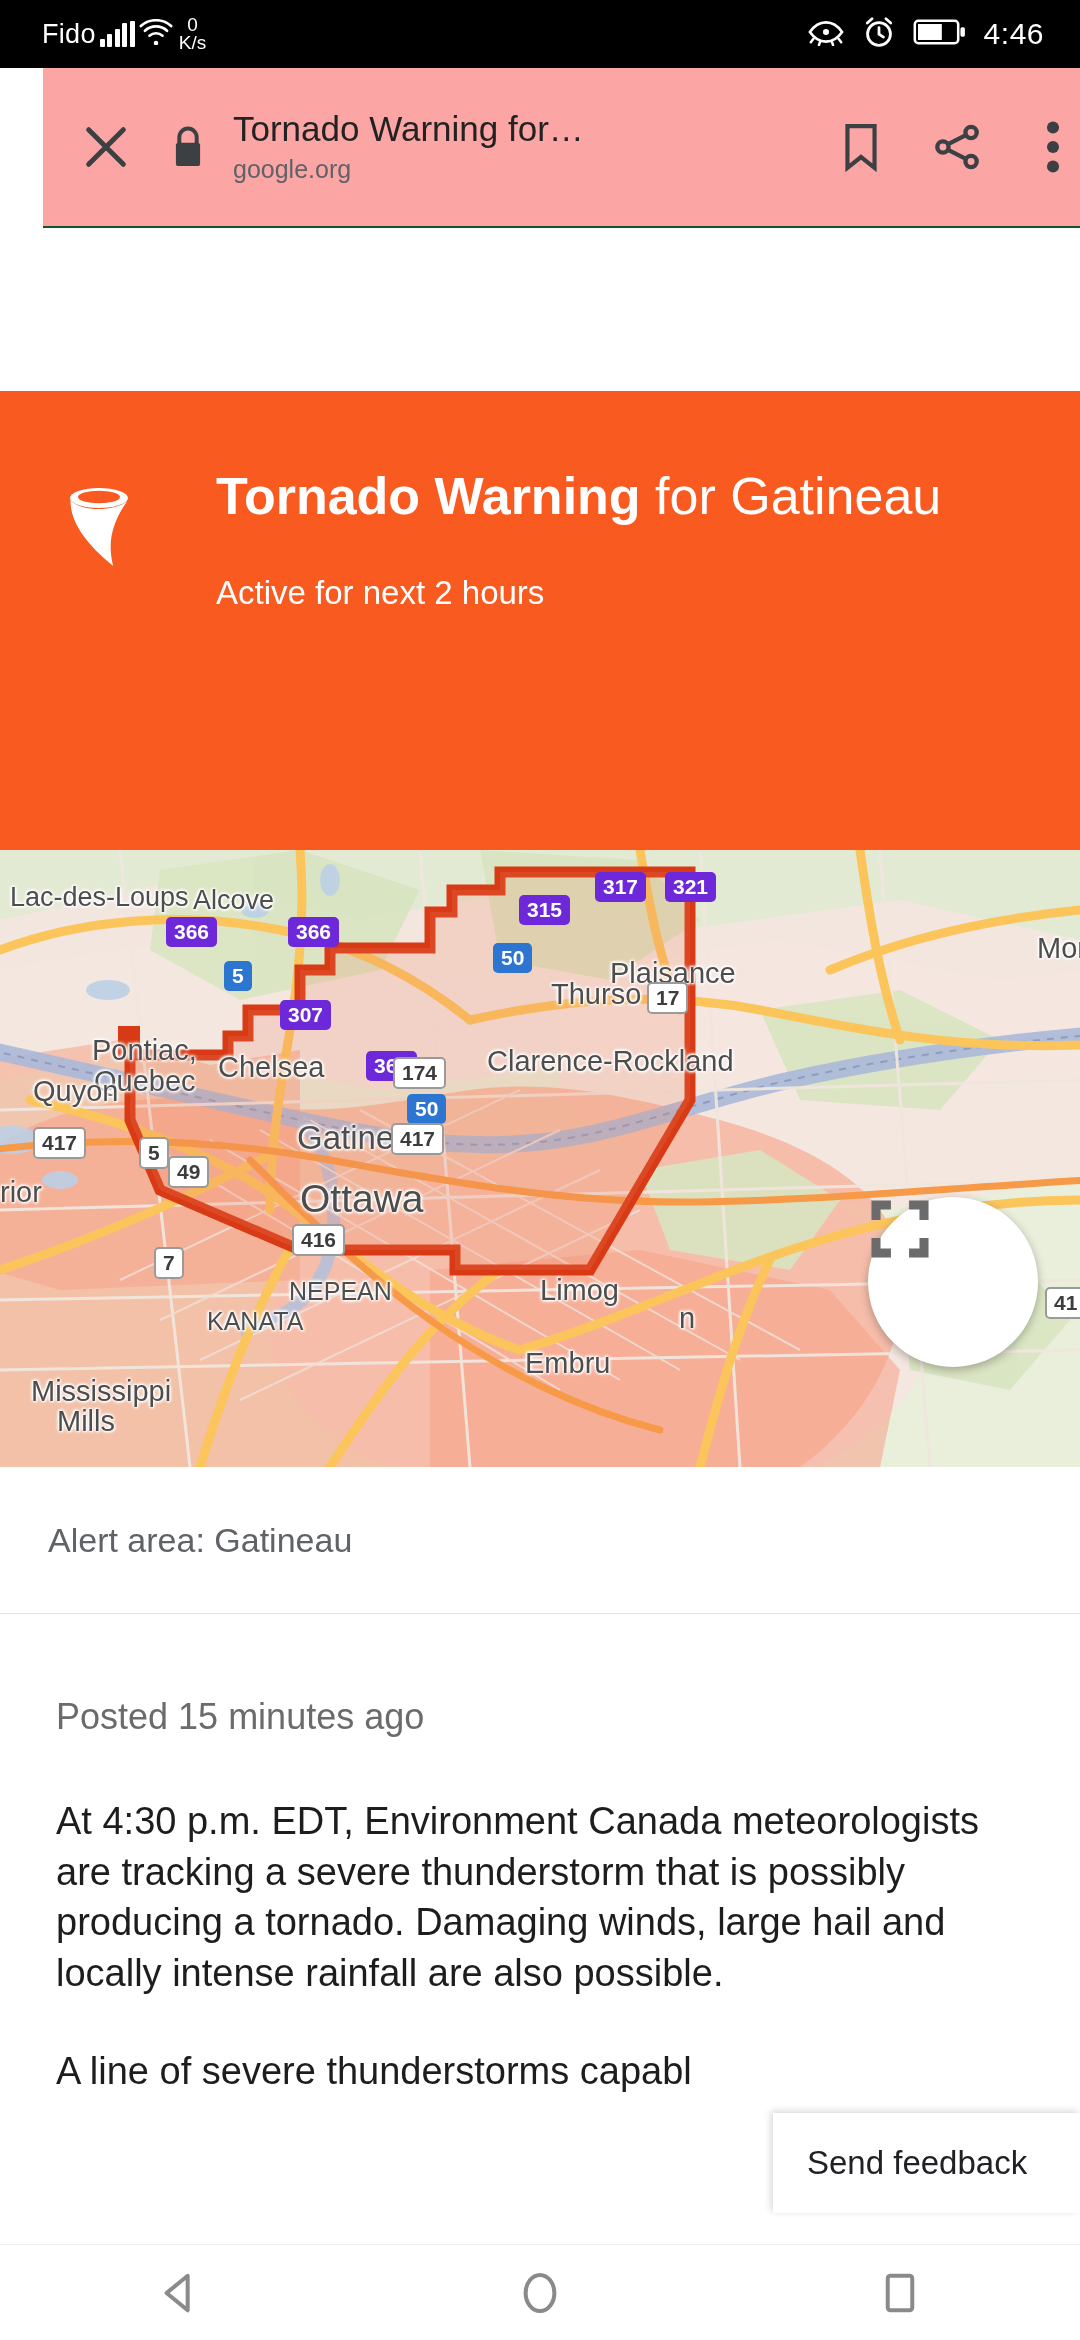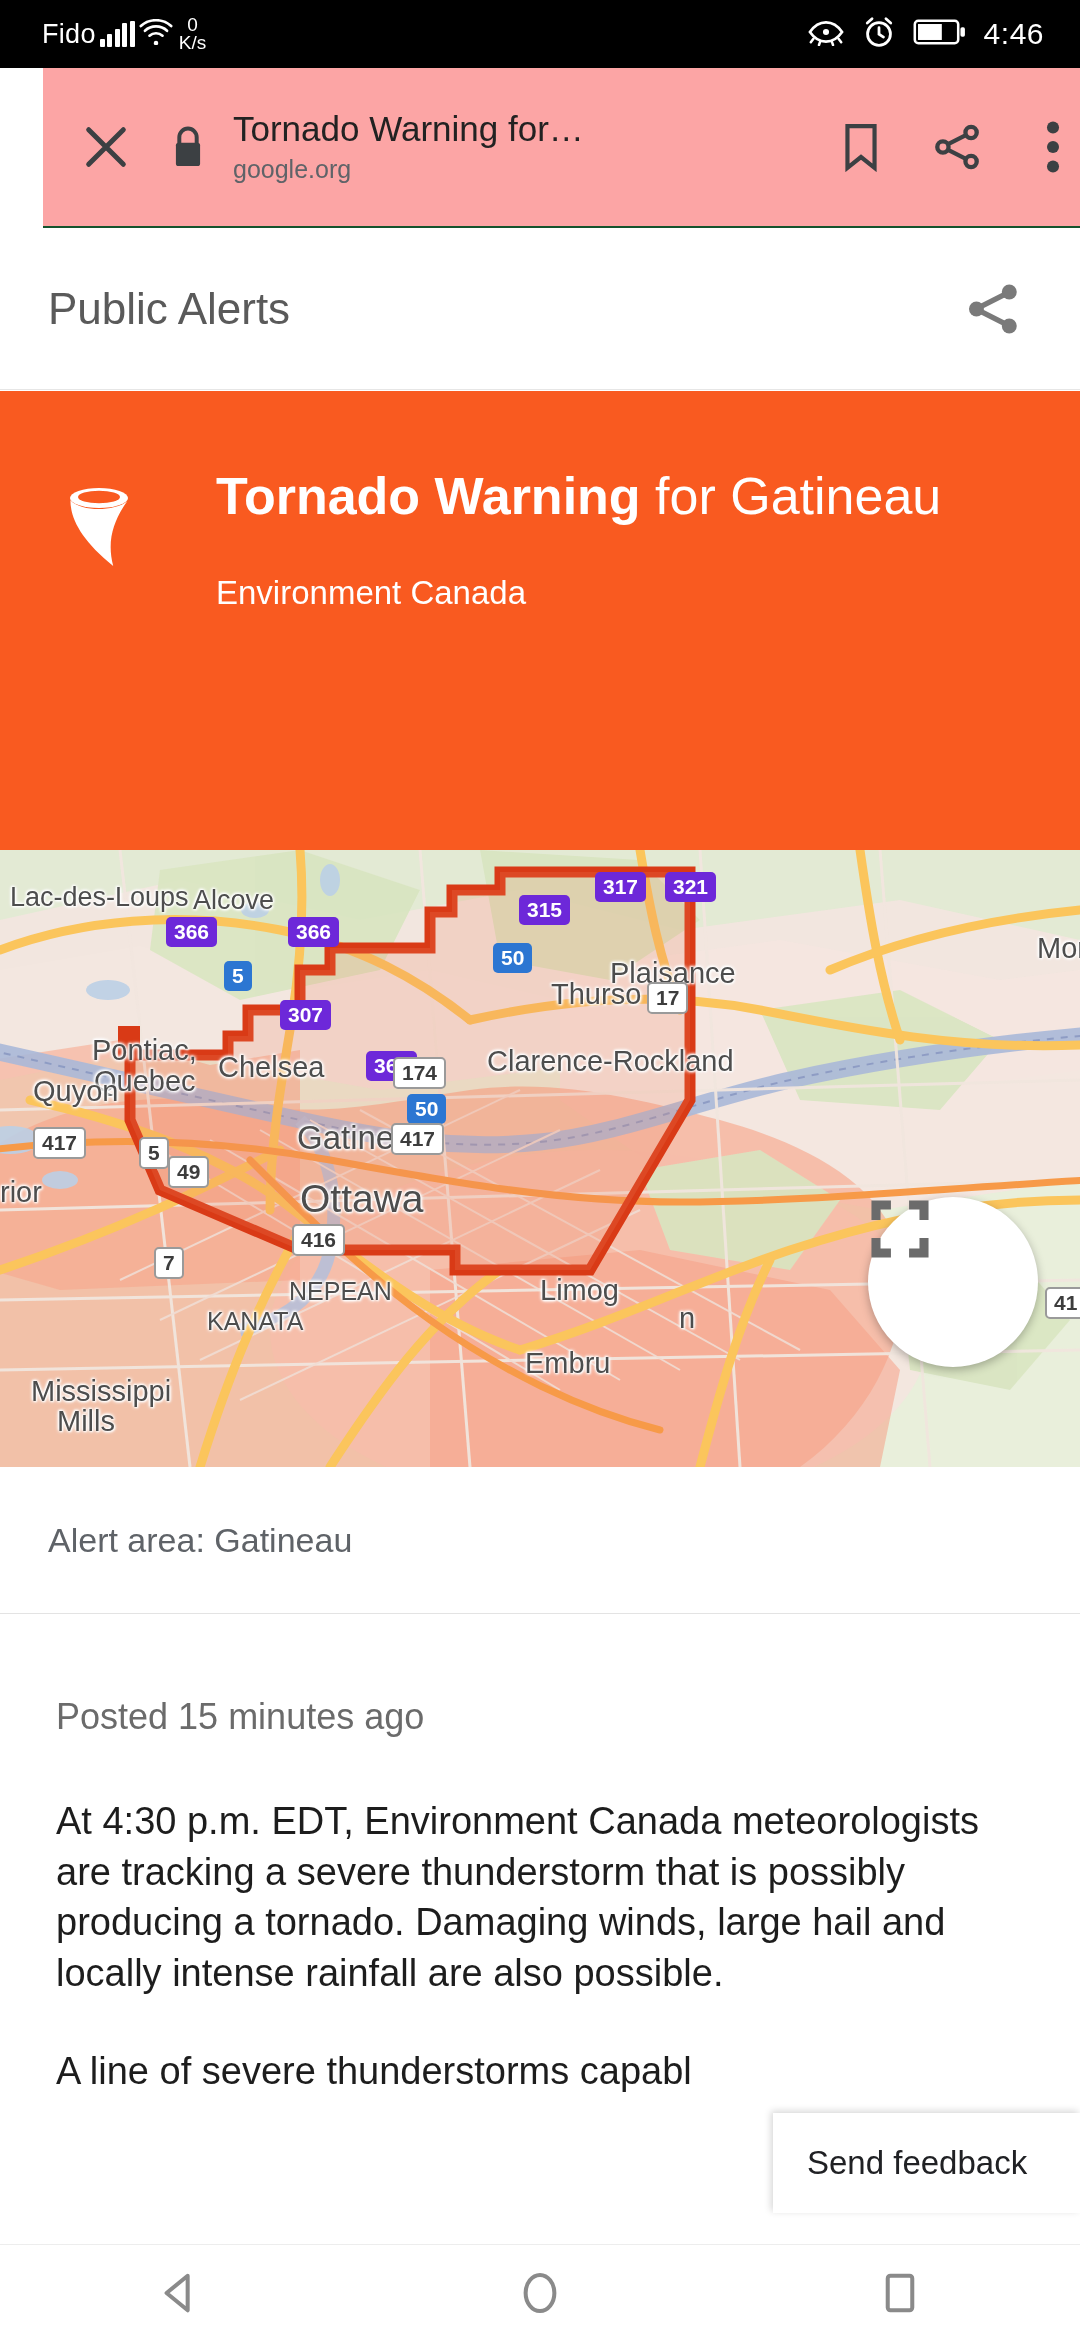--- a/index.html
+++ b/index.html
@@ -206,46 +206,35 @@
       <div class="tb-btn">
         <svg width="20" height="54" viewBox="0 0 8 26">
           <circle cx="4" cy="3.6" r="2.9" fill="#3c4043"></circle>
           <circle cx="4" cy="13" r="2.9" fill="#3c4043"></circle>
           <circle cx="4" cy="22.4" r="2.9" fill="#3c4043"></circle>
         </svg>
       </div>
     </div>
   </div>
 
-  <div class="page-header">
-    <div class="ph-title">Public Alerts</div>
-    <div class="ph-share">
-      <svg width="62" height="62" viewBox="0 0 24 24">
-        <circle cx="18.3" cy="5.4" r="2.9" fill="#7a7a7a"></circle>
-        <circle cx="5.6" cy="12" r="2.9" fill="#7a7a7a"></circle>
-        <circle cx="18.3" cy="18.6" r="2.9" fill="#7a7a7a"></circle>
-        <path d="M7.8 10.8 16.2 6.5M7.8 13.2l8.4 4.3" stroke="#7a7a7a" stroke-width="2.1"></path>
-      </svg>
-    </div>
-  </div>
 
   <div class="alert-banner" id="alert-banner" style="--alert-color: #f95a20;">
     <div class="ab-icon">
       <svg width="74" height="92" viewBox="0 0 37 46">
         <ellipse cx="18.5" cy="6.5" rx="14.5" ry="5" fill="#fff"></ellipse>
         <ellipse cx="18.5" cy="6.0" rx="10.5" ry="3.1" fill="#f95a20"></ellipse>
         <path d="M4.2 7.6c0 9.4 5.6 20 21.4 32.9C22 27 26.6 16.6 32.6 8.1c-3 2.6-9 3.9-14.5 3.9-5 0-11-1.3-13.9-4.4z" fill="#fff"></path>
       </svg>
     </div>
     <div class="ab-text">
       <div class="ab-head">
         <span class="strong">Tornado Warning</span><span class="light"> for Gatineau</span>
       </div>
       <div class="ab-sub">
-        <div>Environment Canada</div>
+        <div>Active for next 2 hours</div>
       </div>
     </div>
   </div>
 
   <div class="map">
     <svg width="1080" height="617" viewBox="0 0 1080 617">
 
       <rect width="1080" height="617" fill="#e9efdb"></rect>
 
       <path d="M0 120 L140 96 L300 140 L430 120 L560 150 L700 130 L860 160 L1080 120 L1080 0 L0 0Z" fill="#e3ead4"></path>

